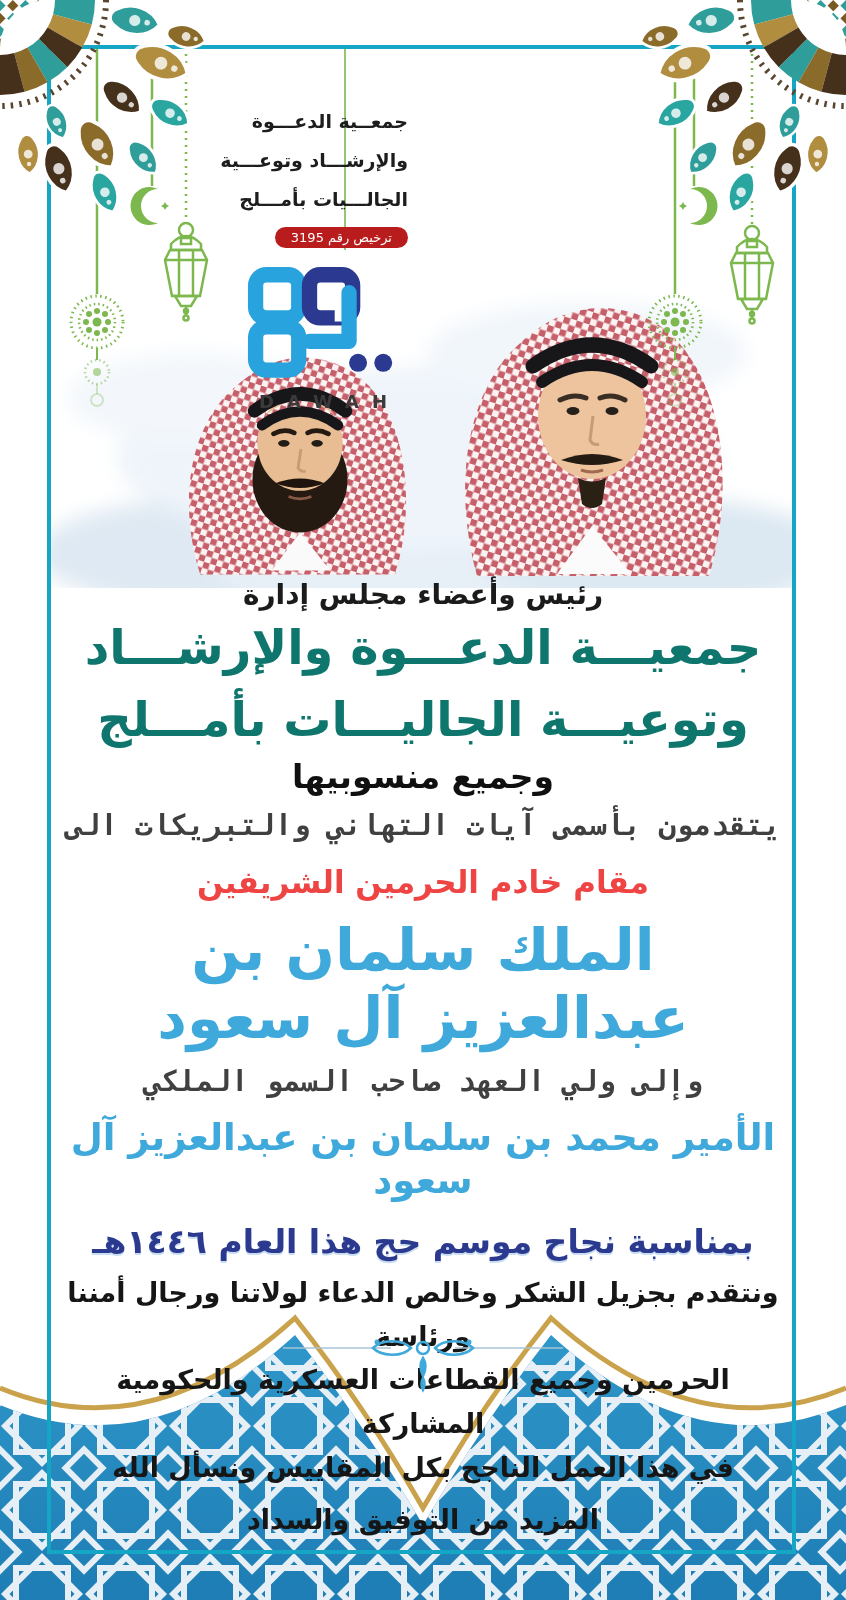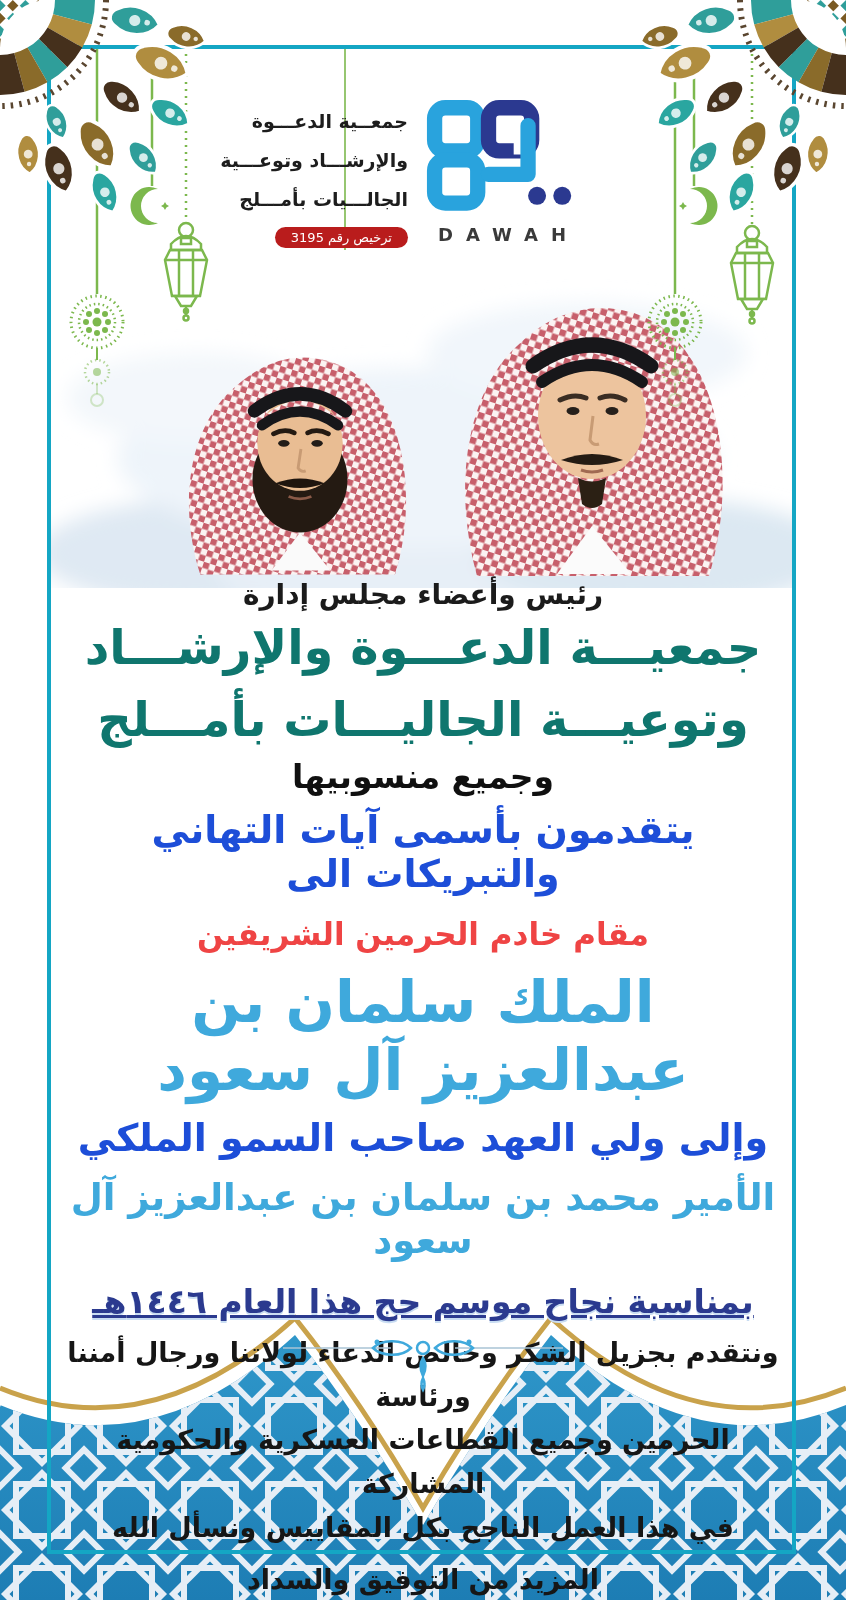--- a/index.html
+++ b/index.html
@@ -8,39 +8,39 @@
   .abs{position:absolute;}
   
   .frame{left:47px;top:45px;width:749px;height:1509px;border:4px solid #14a6c4;z-index:5;pointer-events:none;box-sizing:border-box;}
   
   .corner{width:235px;height:235px;z-index:6;}
   .corner.tl{left:0;top:0;}
   .corner.tr{right:0;top:0;transform:scaleX(-1);}
   
   .deco-layer{left:0;top:0;width:846px;height:700px;z-index:4;}
   
-  .logo{left:238px;top:92px;width:340px;z-index:7;display:flex;flex-direction:row;gap:14px;align-items:center;}
+  .logo{left:238px;top:92px;width:340px;z-index:7;display:flex;flex-direction:column;gap:14px;align-items:flex-start;}
   .logo-text-col{width:170px;text-align:right;direction:rtl;padding-top:10px;}
   .logo-name{font-size:19px;line-height:2.05;color:#1d1d1d;font-weight:600;white-space:nowrap;}
   .license{display:inline-block;margin-top:8px;background:#b91c1c;color:#ffffff;font-size:13px;
            padding:3px 16px;border-radius:11px;direction:rtl;}
   .logo-mark-col{width:170px;text-align:center;}
   .dawah{margin-top:6px;font-size:18px;font-weight:700;color:#3a3a3a;letter-spacing:13px;padding-left:13px;}
   
   .portraits{left:47px;top:258px;width:749px;height:330px;z-index:3;}
   
   .textstack{left:55px;top:578px;width:736px;z-index:7;text-align:center;direction:rtl;}
   .t-intro{font-size:28px;color:#1b1b1b;font-weight:600;}
   .t-org{font-size:48px;font-weight:800;color:#0f766e;line-height:1.5;}
   .t-members{font-size:33px;font-weight:800;color:#101010;margin-top:2px;}
-  .t-sal{font-size:38px;font-weight:600;color:#1d4ed8;margin-top:12px;}
+  .t-sal{font-size:29px;font-weight:600;color:#404040;margin-top:12px;font-family:Liberation Mono, monospace;}
   .t-sal2{font-size:31px;font-weight:800;color:#ef4444;margin-top:20px;}
   .t-callig{font-size:58px;font-weight:700;color:#3fa9dc;margin:16px 0 4px;letter-spacing:1px;}
   .t-callig2{font-size:37px;font-weight:700;color:#3fa9dc;margin:16px 0 2px;letter-spacing:1px;}
-  .t-occasion{font-size:33px;font-weight:800;color:#2b3a8f;margin-top:20px;text-shadow:0 2px 0 #c9ddf2;text-decoration:underline;}
+  .t-occasion{font-size:33px;font-weight:800;color:#2b3a8f;margin-top:20px;text-shadow:0 2px 0 #c9ddf2;}
   .t-body{font-size:27px;font-weight:600;color:#161616;line-height:1.62;margin-top:10px;}
   
   .divider{left:273px;top:1332px;width:300px;height:70px;z-index:7;}
   
   .bottom{left:0;top:1300px;width:846px;height:300px;z-index:1;}
 </style>
 </head>
 <body>
 
 <div class="poster">

